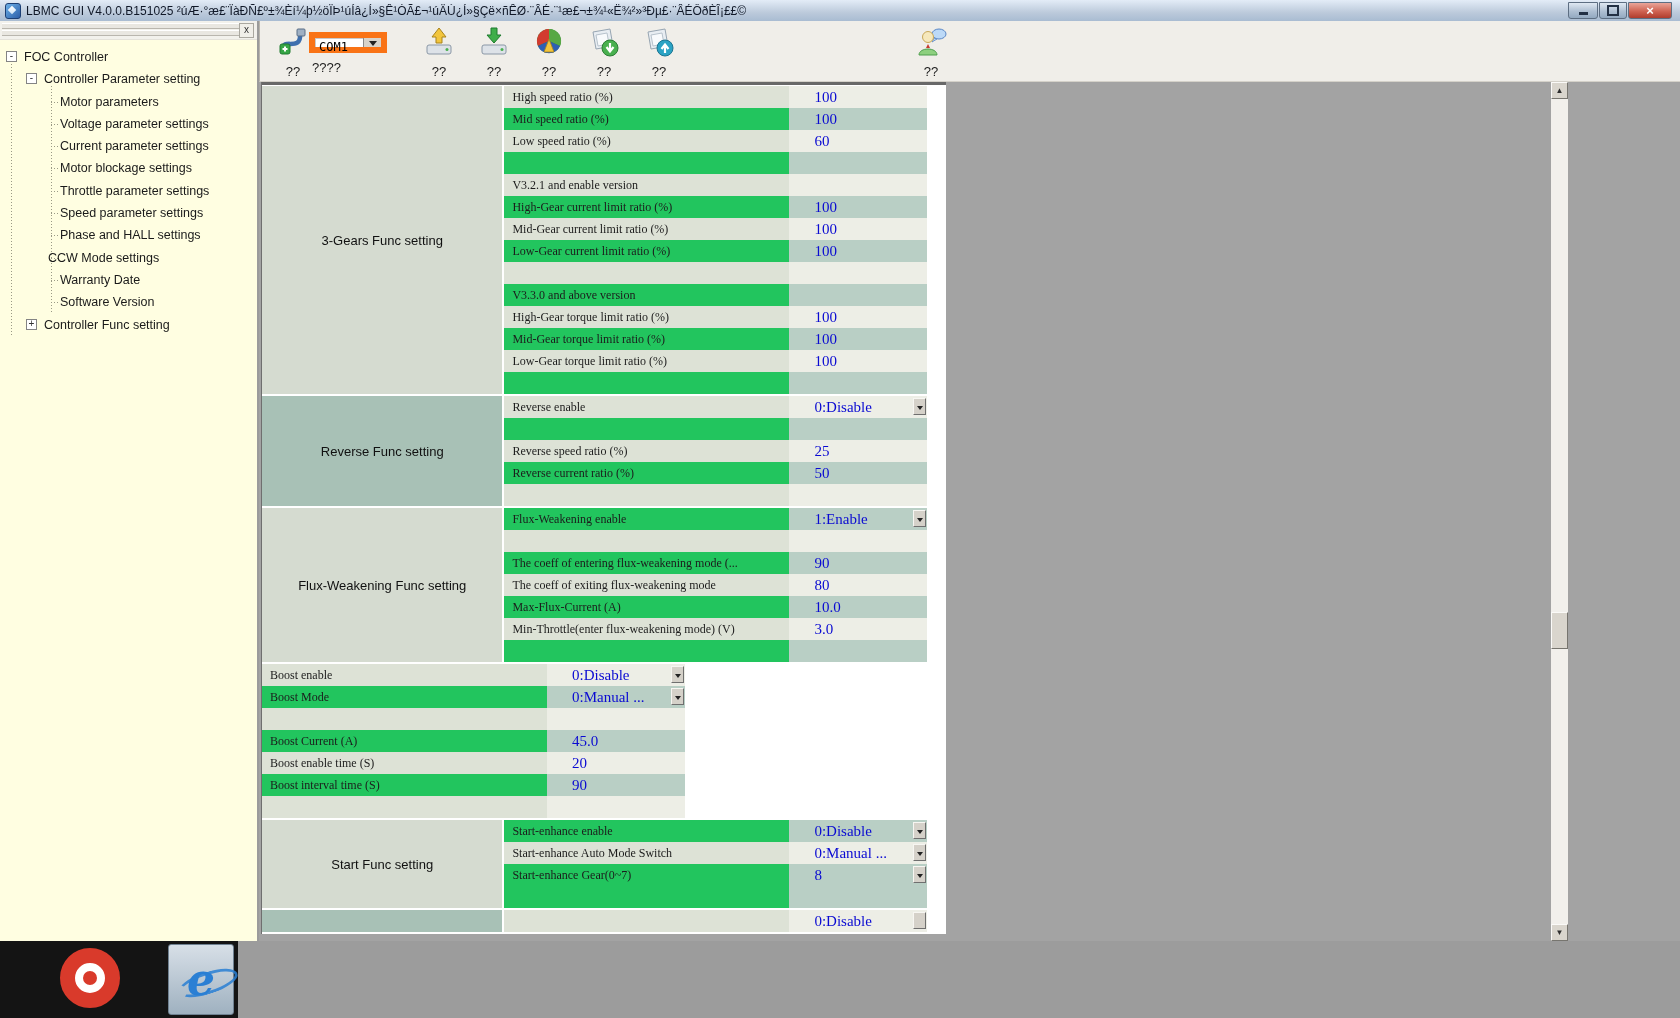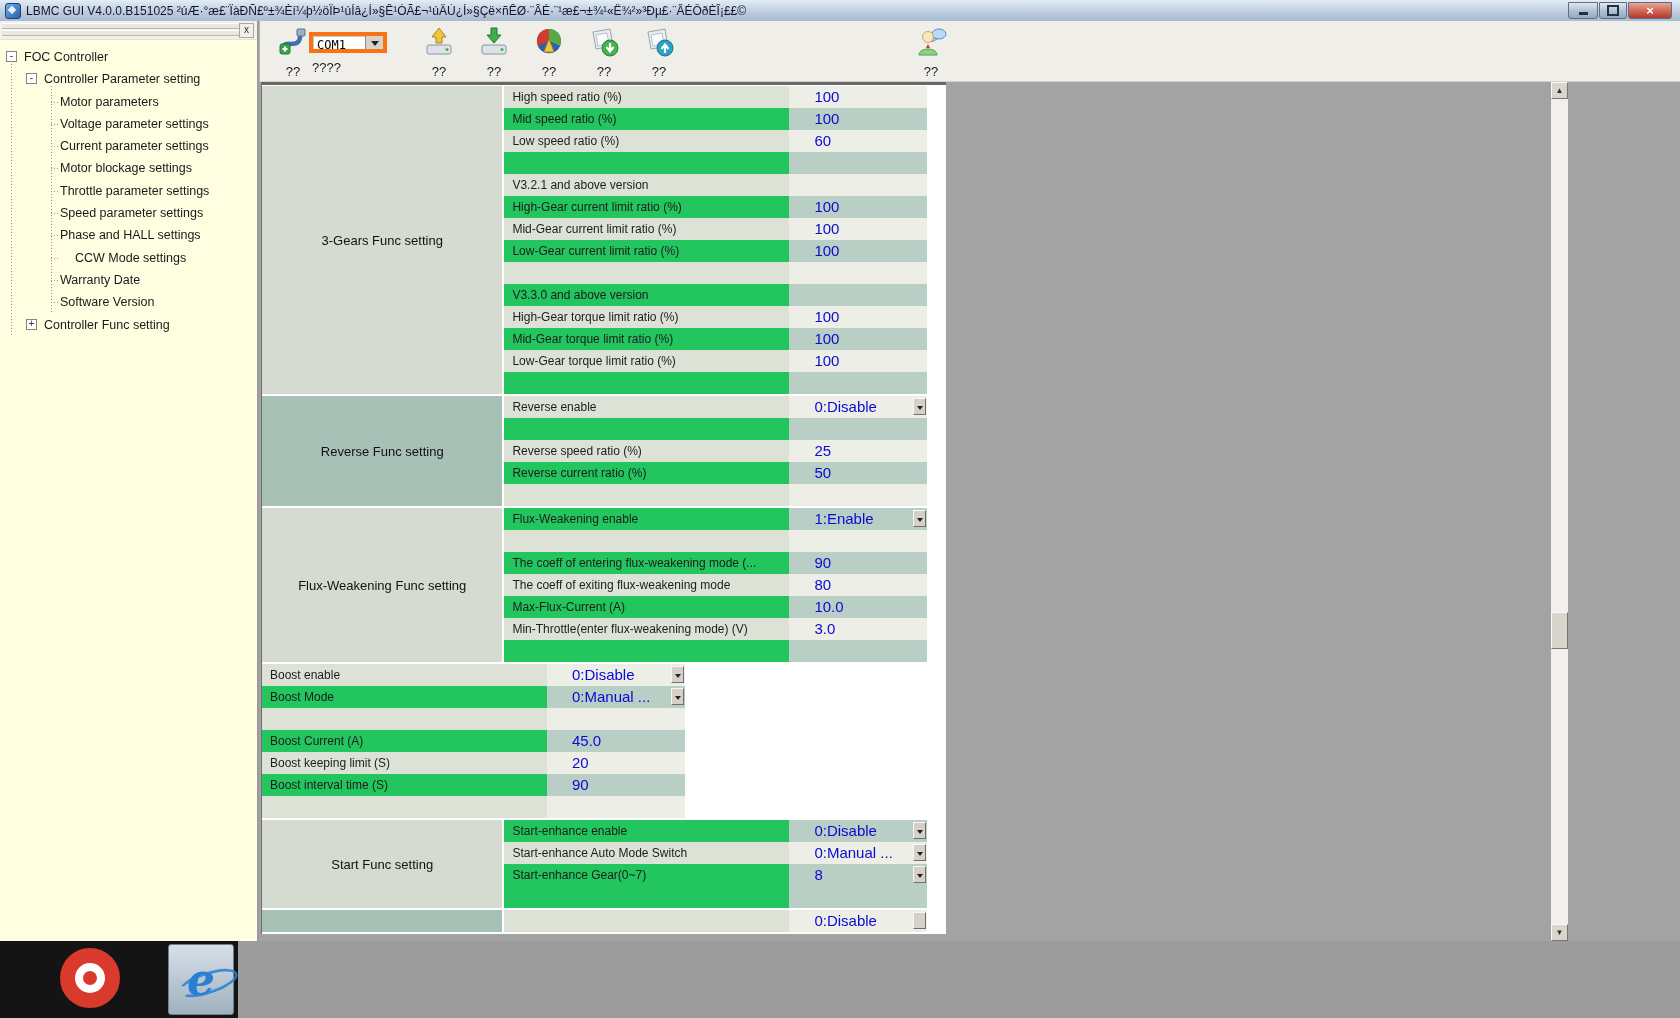--- a/index.html
+++ b/index.html
@@ -43,36 +43,36 @@
   .dots-v{position:absolute;width:1px;background-image:repeating-linear-gradient(to bottom,#9a9a86 0 1px,transparent 1px 3px);}
   .dots-h{position:absolute;height:1px;background-image:repeating-linear-gradient(to right,#9a9a86 0 1px,transparent 1px 3px);}
 
   
   .toolbar{position:absolute;left:259px;top:21px;width:1421px;height:61px;
     background:#f0eee9;border-left:1px solid #b8b5ad;border-bottom:1px solid #d4d1c9;box-sizing:border-box;}
   .tb-item{position:absolute;top:5px;width:54px;text-align:center;cursor:pointer;}
   .tb-item .ic{display:inline-block;width:32px;height:32px;}
   .tb-label{margin-top:2px;font-size:13px;color:#1c1c1c;}
   .combo{position:absolute;left:49px;top:11px;width:78px;height:21px;background:#fff;
-    border:4px solid #f97316;box-shadow:inset 1px 1px 0 #c9c9c9;box-sizing:border-box;cursor:pointer;display:flex;}
+    border:6px solid #f97316;box-shadow:inset 1px 1px 0 #c9c9c9;box-sizing:border-box;cursor:pointer;display:flex;}
   .combo .combo-text{flex:1;font-family:"DejaVu Sans Mono",monospace;font-size:12px;line-height:19px;padding-left:4px;color:#000;}
   .combo .combo-btn{width:17px;background:#d7d3cb;border-left:1px solid #8a8a8a;position:relative;}
   .tri-down{position:absolute;left:50%;top:50%;margin:-2px 0 0 -4px;width:0;height:0;
     border-left:4px solid transparent;border-right:4px solid transparent;border-top:5px solid #222;}
   .combo-label{position:absolute;left:52px;top:39px;font-size:13px;color:#1c1c1c;}
 
   
   .content{position:absolute;left:259px;top:82px;width:1421px;height:859px;background:#a3a3a3;overflow:hidden;}
   .param-table{position:absolute;left:2px;top:0;width:684px;background:#fff;border-left:1px solid #6f6f6f;box-sizing:content-box;}
   .table-topline{height:3px;background:#686868;margin-bottom:1px;}
   .section{display:flex;margin-bottom:2px;width:681px;}
   .section-name{width:256px;margin-right:2px;display:flex;align-items:center;justify-content:center;
     font-size:13px;color:#111;text-align:center;}
   .section-name.light{background:#d5dbd0;} .section-name.dark{background:#a8c1b6;}
-  .rows{width:467px;}
+  .rows{width:467px;font-family:Liberation Serif, serif;}
   .row{display:flex;height:22px;}
   .cell-label{width:285px;box-sizing:border-box;padding-left:8px;font-size:12px;color:#1c1c1c;
     line-height:22px;white-space:nowrap;overflow:hidden;}
   .row.light .cell-label{background:#dde2d6;} .row.dark .cell-label{background:#22c55e;}
   .cell-value{width:138px;position:relative;box-sizing:border-box;cursor:text;}
   .row.light .cell-value{background:#edeee6;} .row.dark .cell-value{background:#b9cfc5;}
   .val{position:absolute;left:25px;top:0;font-size:15px;line-height:22px;color:#0a0ad2;white-space:nowrap;}
   .dd-btn{position:absolute;right:1px;top:2px;width:13px;height:17px;background:#d5d1c9;
     border-top:1px solid #f7f6f2;border-left:1px solid #f7f6f2;border-right:1px solid #6f6f6f;
     border-bottom:1px solid #6f6f6f;box-sizing:border-box;cursor:pointer;}
@@ -161,21 +161,21 @@
         <div class="tree-item">
           <span class="dots-h" style="left: 51px; top: 11px; width: 8px;"></span>
           <span class="lbl" style="left: 60px;">Speed parameter settings</span>
         </div>
         <div class="tree-item">
           <span class="dots-h" style="left: 51px; top: 11px; width: 8px;"></span>
           <span class="lbl" style="left: 60px;">Phase and HALL settings</span>
         </div>
         <div class="tree-item">
           <span class="dots-h" style="left: 51px; top: 11px; width: 8px;"></span>
-          <span class="lbl" style="left: 75px; text-align: center;">CCW Mode settings</span>
+          <span class="lbl" style="left: 48px; text-align: center;">CCW Mode settings</span>
         </div>
         <div class="tree-item">
           <span class="dots-h" style="left: 51px; top: 11px; width: 8px;"></span>
           <span class="lbl" style="left: 60px;">Warranty Date</span>
         </div>
         <div class="tree-item">
           <span class="dots-h" style="left: 51px; top: 11px; width: 8px;"></span>
           <span class="lbl" style="left: 60px;">Software Version</span>
         </div>
         <div class="tree-item">
@@ -304,21 +304,21 @@
                 <span class="val">60</span>
               </div>
             </div>
             <div class="row dark">
               <div class="cell-label"></div>
               <div class="cell-value">
                 <span class="val"></span>
               </div>
             </div>
             <div class="row light">
-              <div class="cell-label">V3.2.1 and above version</div>
+              <div class="cell-label">V3.2.1 and enable version</div>
               <div class="cell-value">
                 <span class="val"></span>
               </div>
             </div>
             <div class="row dark">
               <div class="cell-label">High-Gear current limit ratio (%)</div>
               <div class="cell-value">
                 <span class="val">100</span>
               </div>
             </div>
@@ -486,21 +486,21 @@
                 <span class="val"></span>
               </div>
             </div>
             <div class="row dark">
               <div class="cell-label">Boost Current (A)</div>
               <div class="cell-value">
                 <span class="val">45.0</span>
               </div>
             </div>
             <div class="row light">
-              <div class="cell-label">Boost keeping limit (S)</div>
+              <div class="cell-label">Boost enable time (S)</div>
               <div class="cell-value">
                 <span class="val">20</span>
               </div>
             </div>
             <div class="row dark">
               <div class="cell-label">Boost interval time (S)</div>
               <div class="cell-value">
                 <span class="val">90</span>
               </div>
             </div>

